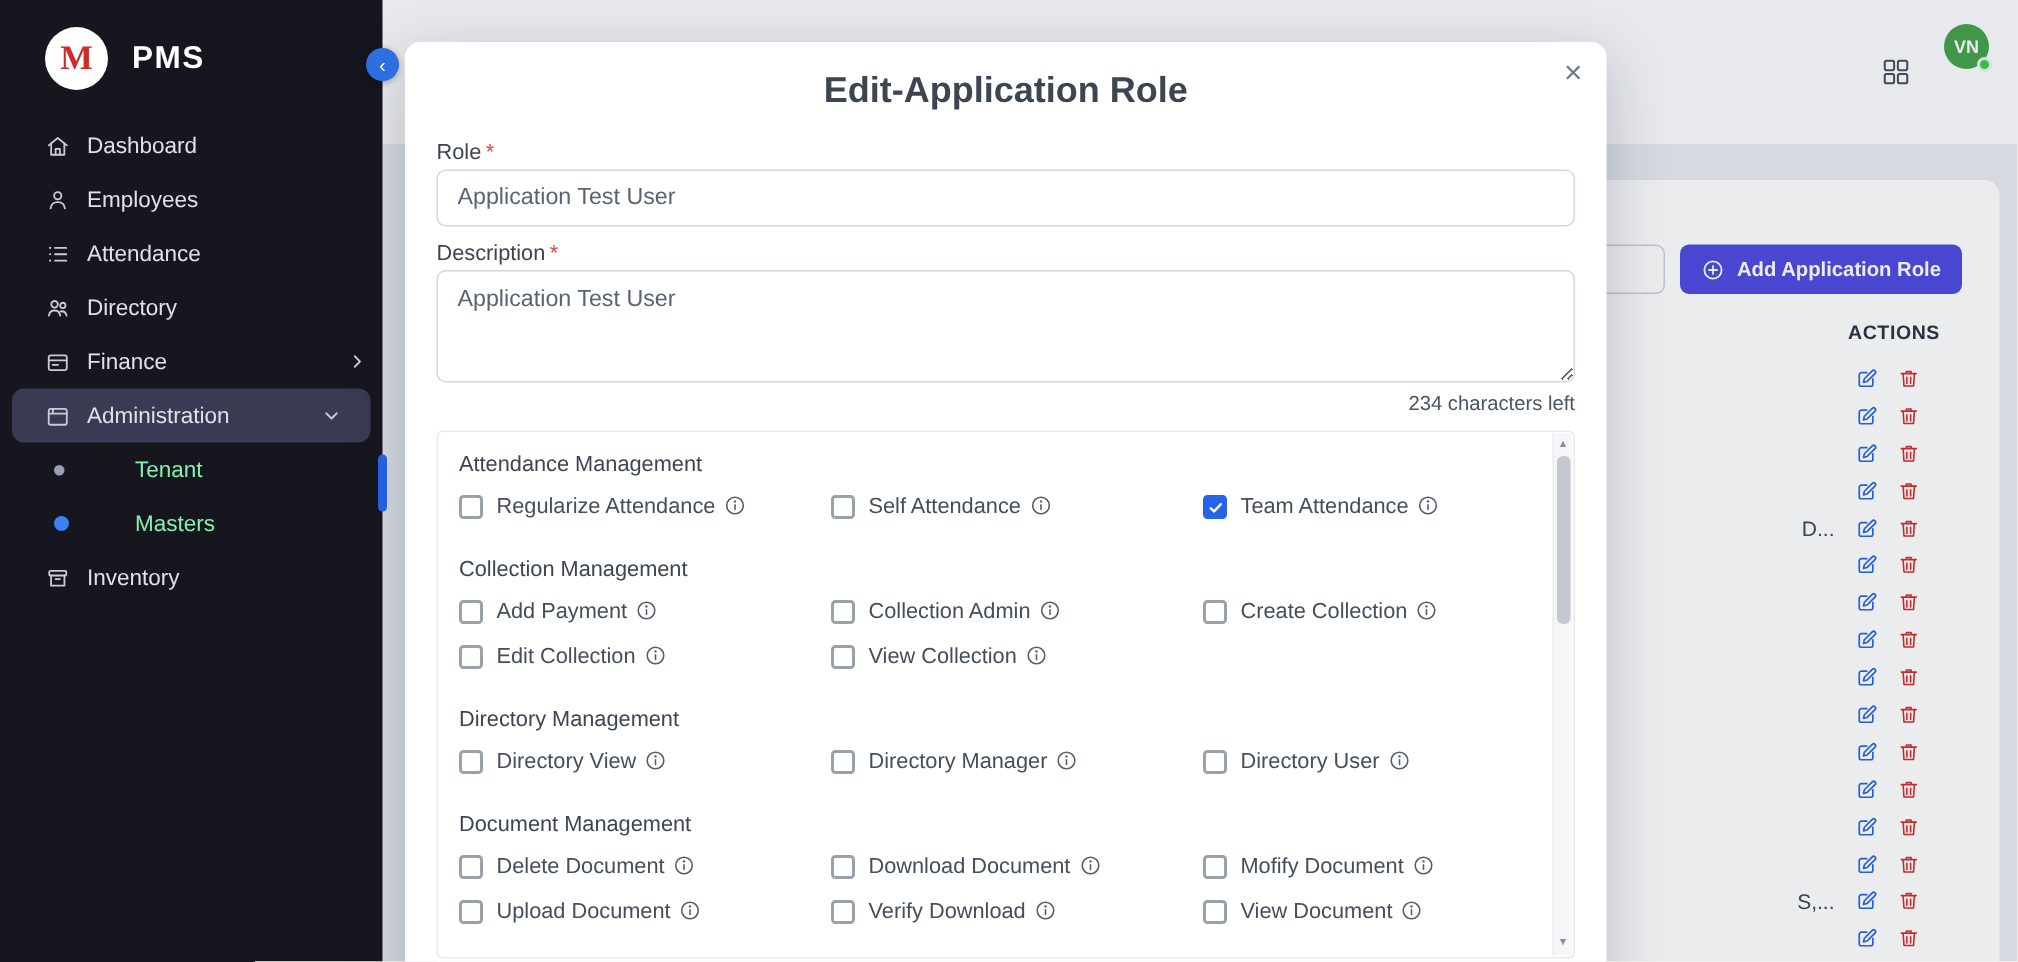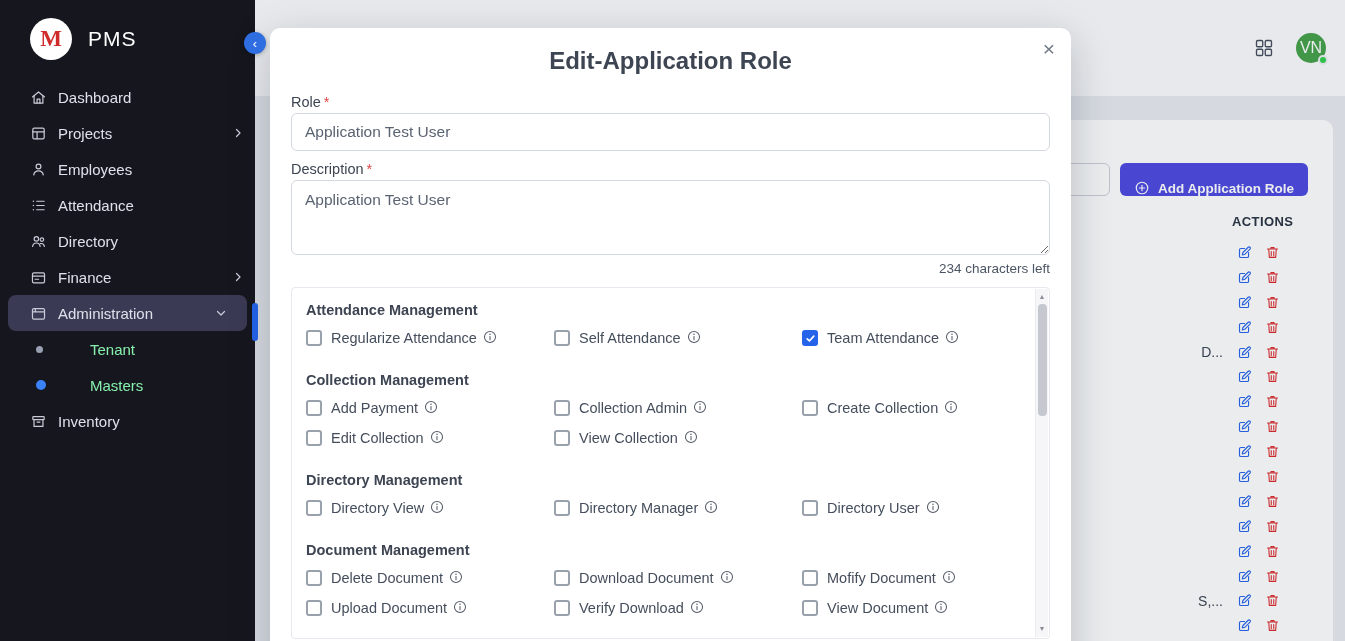--- a/index.html
+++ b/index.html
@@ -6,48 +6,48 @@
   html,body{width:1345px;height:641px}
   body{font-family:"Liberation Sans",sans-serif;position:relative;overflow:hidden;background:#e9ebf0}
   .stage{position:absolute;inset:0;width:1345px;height:641px;overflow:hidden}
   .icn svg{width:100%;height:100%;display:block}
 
   
   .topbar{position:absolute;left:255px;top:0;right:0;height:96px;background:#fcfcfd}
   .page-body{position:absolute;left:255px;top:96px;right:0;bottom:0;background:#e9ebf0}
   .content-card{position:absolute;left:292px;top:120px;width:1041px;height:620px;background:#fff;border-radius:10px}
   .grid-icon{position:absolute;left:1254px;top:38px;width:20px;height:20px;color:#434b59;cursor:pointer}
-  .avatar{position:absolute;left:1296px;top:33px;width:30px;height:30px;border-radius:50%;
-    background:var(--avatar-green,#43a047);color:#fff;font-size:16px;font-weight:400;
+  .avatar{position:absolute;left:1296px;top:16px;width:30px;height:30px;border-radius:50%;
+    background:var(--avatar-green,#43a047);color:#fff;font-size:12px;font-weight:700;
     display:flex;align-items:center;justify-content:center;cursor:pointer}
   .status-dot{position:absolute;right:-2px;bottom:-2px;width:10px;height:10px;border-radius:50%;
     background:#2fd049;border:2px solid #eef0f3}
   .search-stub{position:absolute;left:1000px;top:163px;width:110px;height:33px;background:#fff;
     border:1px solid #cdd2da;border-radius:6px}
-  .add-role-btn{position:absolute;left:1120px;top:163px;height:33px;padding:0 14px;display:flex;align-items:flex-end;gap:8px;
+  .add-role-btn{position:absolute;left:1120px;top:163px;height:33px;padding:16px 14px;display:flex;align-items:center;gap:8px;
     background:var(--button-indigo,#4c48e0);color:#fff;border:none;border-radius:6px;font-size:13.5px;font-weight:700;
     font-family:inherit;cursor:pointer}
   .btn-icn{width:16px;height:16px;color:#fff}
   .actions-header{position:absolute;left:1232px;top:214px;font-size:13px;font-weight:700;color:#27303e;letter-spacing:.4px}
   .actions-rows{position:absolute;left:1090px;top:240px;width:200px}
   .action-row{height:24.9px;display:flex;align-items:center;justify-content:flex-end;gap:13px;padding-right:10px}
   .frag{font-size:14px;color:#3a4351;margin-right:1px}
   .act{width:15px;height:15px;cursor:pointer}
   .act.edit{color:var(--accent-blue,#2563eb)}
   .act.del{color:var(--danger-red,#dc2626)}
 
   
   .overlay{position:absolute;left:255px;top:0;right:0;bottom:0;background:rgba(52,64,84,.10);z-index:5}
 
   
   .sidebar{position:absolute;left:0;top:0;width:255px;height:641px;background:var(--sidebar-bg,#16161e);z-index:4}
   .sidebar-logo{display:flex;align-items:center;gap:16px;padding:16px 0 0 30px;height:62px}
   .logo-badge{width:42px;height:42px;border-radius:50%;background:#fff;display:flex;align-items:center;justify-content:center;
     font-weight:700;font-size:23px;color:#cf2b2b;font-family:"Liberation Serif",serif}
-  .brand{color:#fff;font-size:21px;font-weight:400;letter-spacing:1px}
+  .brand{color:#fff;font-size:21px;font-weight:700;letter-spacing:1px}
   .nav{margin-top:17px}
   .nav-item{height:36px;display:flex;align-items:center;padding-left:30px;color:#dfe1ea;font-size:15px;cursor:pointer}
   .nav-item .icn{width:17px;height:17px;color:#c9ccd8;margin-right:11px;flex:none}
   .nav-item.active{background:var(--active-item-bg,#3a3a55);margin:0 8px;padding-left:22px;border-radius:8px}
   .chev{margin-left:auto;margin-right:28px;color:#b7bbc8;width:12px !important;height:12px !important}
   .nav-item.active .chev{margin-right:20px}
   .nav-item.sub{padding-left:36px;color:#86efac}
   .dot{flex:none;border-radius:50%}
   .dot.gray{width:7px;height:7px;background:#9aa0b3;margin-right:47px}
   .dot.blue{width:10px;height:10px;background:#3b82f6;margin-right:44px}
@@ -65,21 +65,21 @@
   .field-label{margin-top:19px;font-size:14.5px;color:#3d4452}
   .field-label.desc{margin-top:10px}
   .req{color:#e14545;margin-left:3px}
   .text-input{display:block;margin-top:3px;width:100%;height:38px;border:1px solid #d3d7de;border-radius:6px;
     padding:0 13px;font-size:15.5px;color:#5a6372;font-family:inherit;background:#fff}
   .text-area{display:block;margin-top:3px;width:100%;height:75px;border:1px solid #d3d7de;border-radius:6px;
     padding:9px 13px;font-size:15.5px;color:#5a6372;font-family:inherit;line-height:1.3;resize:both;background:#fff}
   .chars-left{margin-top:6px;text-align:right;font-size:13.5px;color:#4c5564}
   .perm-box{margin-top:11px;height:352px;border:1px solid #e7e9ee;border-radius:4px;position:relative;
     overflow:hidden;padding:0 34px 0 14px}
-  .perm-title{font-size:14.5px;font-weight:700;color:#3d4452}
+  .perm-title{font-size:14.5px;font-weight:400;color:#3d4452}
   .perm-group{padding-top:14px}
   .perm-group:not(:first-child){padding-top:24px}
   .perm-grid{display:grid;grid-template-columns:248px 248px 1fr;row-gap:12px;margin-top:12px}
   .perm-opt{display:flex;align-items:flex-start;height:18px}
   .cb{width:16px;height:16px;border:2px solid #99a1ad;border-radius:3px;background:#fff;flex:none;
     display:flex;align-items:center;justify-content:center;cursor:pointer}
   .cb.checked{background:var(--accent-blue,#2563eb);border-color:var(--accent-blue,#2563eb)}
   .cb .icn, .cb svg{width:11px;height:11px}
   .opt-label{margin-left:9px;font-size:14.5px;color:#454e5c;white-space:nowrap}
   .info{margin-left:6px;width:14px;height:14px;color:#555d69;cursor:pointer;flex:none}
@@ -347,34 +347,20 @@
               <path d="M3.5 11.2 12 4.2l8.5 7"></path>
               <path d="M5.8 9.4V20h12.4V9.4"></path>
               <path d="M10 20v-5.6h4V20"></path>
             </svg>
           </span>
           <span class="nav-label">Dashboard</span>
         </div>
         <div class="nav-item">
           <span class="icn">
             <svg viewBox="0 0 24 24" fill="none" stroke="currentColor" stroke-width="1.7" stroke-linecap="round" stroke-linejoin="round">
-              <rect x="4" y="4.5" width="16" height="15" rx="2"></rect>
-              <path d="M4 9.7h16M10 9.7v9.8"></path>
-            </svg>
-          </span>
-          <span class="nav-label">Projects</span>
-          <span class="icn chev">
-            <svg viewBox="0 0 24 24" fill="none" stroke="currentColor" stroke-width="2.4" stroke-linecap="round" stroke-linejoin="round">
-              <polyline points="9,5 16,12 9,19"></polyline>
-            </svg>
-          </span>
-        </div>
-        <div class="nav-item">
-          <span class="icn">
-            <svg viewBox="0 0 24 24" fill="none" stroke="currentColor" stroke-width="1.7" stroke-linecap="round" stroke-linejoin="round">
               <circle cx="12" cy="7.8" r="3.4"></circle>
               <path d="M5.3 19.6c.5-3.8 3.2-5.8 6.7-5.8s6.2 2 6.7 5.8"></path>
             </svg>
           </span>
           <span class="nav-label">Employees</span>
         </div>
         <div class="nav-item">
           <span class="icn">
             <svg viewBox="0 0 24 24" fill="none" stroke="currentColor" stroke-width="1.7" stroke-linecap="round" stroke-linejoin="round">
               <path d="M9.5 6h10.5M9.5 12h10.5M9.5 18h10.5"></path>

